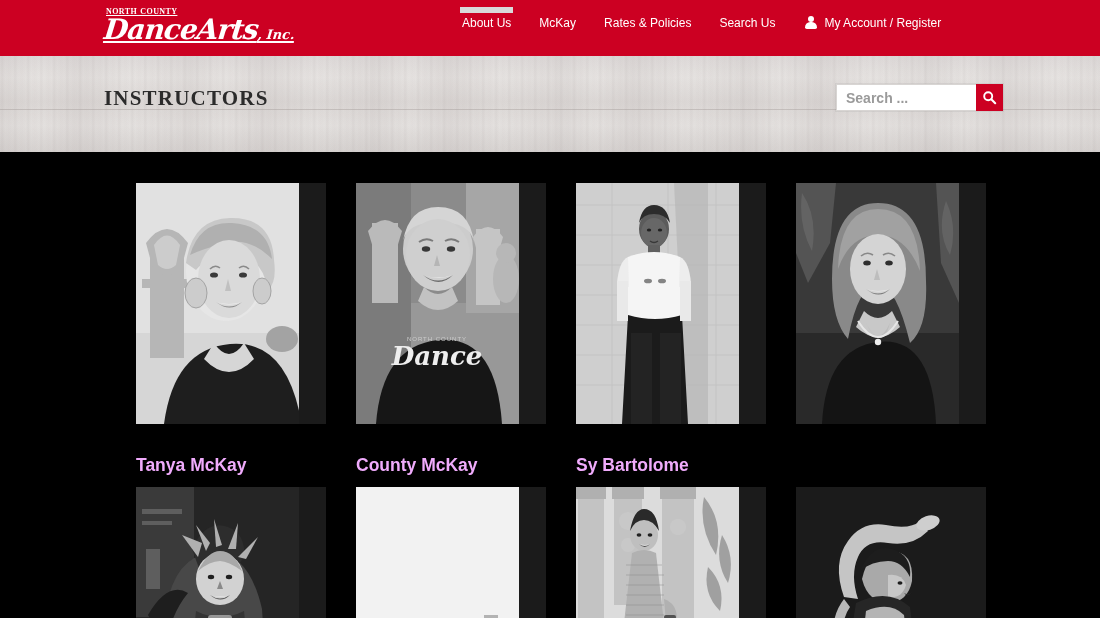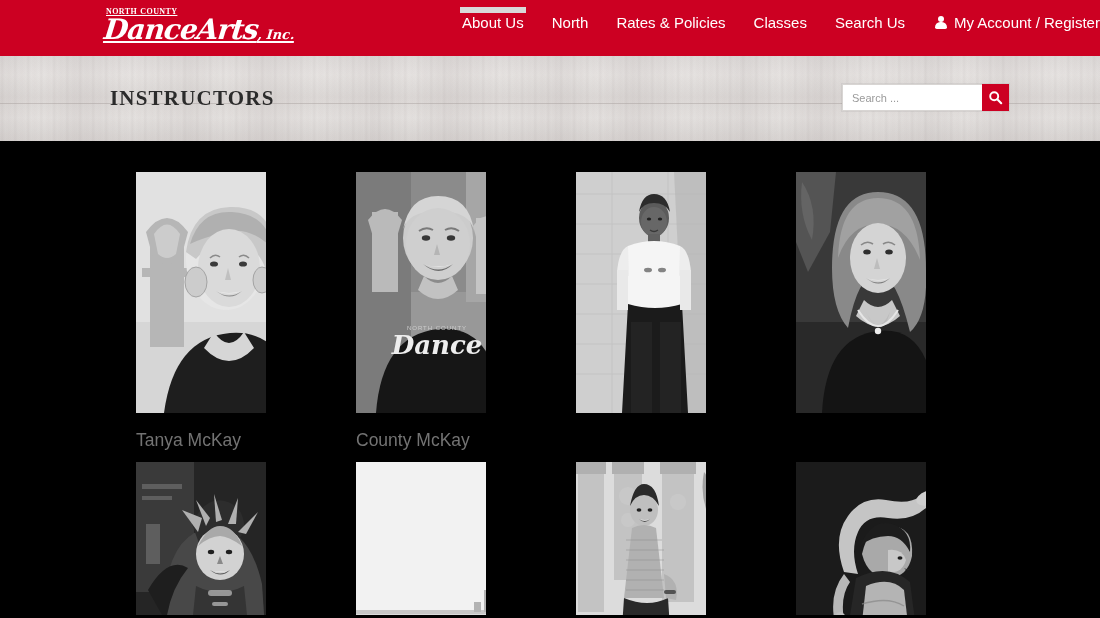--- a/index.html
+++ b/index.html
@@ -65,21 +65,21 @@
     position: absolute;
     left: 448px;
     top: 0;
     height: 56px;
     display: flex;
     align-items: center;
   }
   .nav-item {
     position: relative;
     color: #ffffff;
-    font-size: 15px;
+    font-size: 12px;
     line-height: 16px;
     padding: 8px 14px 19px 14px;
     white-space: nowrap;
     cursor: pointer;
     text-decoration: none;
     display: block;
   }
   .nav-item.active::before {
     content: "";
     position: absolute;
@@ -116,37 +116,36 @@
     bottom: 1px; left: 0;
     width: 12px; height: 7px;
     border-radius: 6px 6px 2px 2px;
     background: #fff;
   }
 
   
   .banner {
     position: relative;
     width: 1100px;
-    height: 85px;
+    height: 96px;
     overflow: hidden;
     background:
       repeating-linear-gradient(90deg,
         rgba(255,255,255,0.0) 0px,
         rgba(160,150,150,0.10) 2px,
         rgba(255,255,255,0.0) 5px,
         rgba(190,180,180,0.07) 9px,
         rgba(255,255,255,0.0) 13px),
       repeating-linear-gradient(90deg,
         rgba(150,140,140,0.10) 0px,
         rgba(255,255,255,0.00) 40px,
         rgba(170,160,160,0.13) 78px,
         rgba(255,255,255,0.00) 130px,
         rgba(160,150,150,0.08) 185px),
       linear-gradient(180deg, #dedad9 0%, #e6e3e1 22%, #dcd8d6 48%, #e4e1df 72%, #d7d3d1 100%);
-    padding-left: 6px;
   }
   .banner::after {
     content: "";
     position: absolute;
     left: 0; right: 0; top: 55%;
     height: 1px;
     background: rgba(150,140,138,0.35);
   }
   .banner-inner {
     position: relative;
@@ -176,24 +175,25 @@
     z-index: 3;
     box-shadow: 0 0 0 1px rgba(0,0,0,0.05);
   }
   .search-input {
     width: 140px;
     height: 27px;
     border: 1px solid #d8d5d3;
     border-right: none;
     background: #ffffff;
     padding: 0 9px;
-    font-size: 11px;
+    font-size: 14px;
     color: #555;
     font-family: "Liberation Sans", sans-serif;
     outline: none;
+    font-weight: bold;
   }
   .search-input::placeholder { color: #9a9a9a; }
   .search-btn {
     width: 27px;
     height: 27px;
     background: #cc0022;
     border: none;
     cursor: pointer;
     display: flex;
     align-items: center;
@@ -219,35 +219,35 @@
   .row {
     display: flex;
     gap: 57px;
     margin-bottom: 0;
   }
   .card {
     width: 163px;
     flex: 0 0 163px;
   }
   .card-photo {
-    width: 130px;
+    width: 190px;
     height: 241px;
     overflow: hidden;
     background: #1b1b1b;
     display: block;
     cursor: pointer;
     filter: grayscale(100%);
   }
   .card-photo svg { display: block; width: 163px; height: 241px; }
   .card-name {
     display: block;
-    margin-top: 16px;
+    margin-top: 30px;
     font-size: 17.5px;
-    font-weight: normal;
-    color: #737373;
+    font-weight: bold;
+    color: #f0abfc;
     line-height: 22px;
     text-decoration: none;
     cursor: pointer;
     white-space: nowrap;
   }
   .row-2 { margin-top: 11px; }
   .row-2 .card-photo { height: 153px; }
   .row-2 .card-photo svg { height: 241px; }
 </style>
 </head>
@@ -255,23 +255,22 @@
 
 <div class="header">
 
   <a class="logo" href="#">
     <div class="logo-top">North County</div>
     <div class="logo-main"><span>DanceArts</span><span class="inc">, Inc.</span></div>
   </a>
 
   <nav class="nav">
     <a class="nav-item active" href="#">About Us</a>
-    <a class="nav-item" href="#">North</a>
+    <a class="nav-item" href="#">McKay</a>
     <a class="nav-item" href="#">Rates &amp; Policies</a>
-    <a class="nav-item" href="#">Classes</a>
     <a class="nav-item" href="#">Search Us</a>
     <a class="nav-item nav-account" href="#">
       <span class="user-icon"></span>
       <span>My Account / Register</span>
     </a>
   </nav>
 </div>
 
 <div class="banner">
   <div class="banner-inner">
@@ -403,20 +402,21 @@
             <path d="M104 74 q9 4 11 26 l-12 4 z" fill="#eeedeb"></path>
             <ellipse cx="72" cy="98" rx="4" ry="2.3" fill="#87847f"></ellipse>
             <ellipse cx="86" cy="98" rx="4" ry="2.3" fill="#87847f"></ellipse>
             <path d="M52 132 q27 8 54 0 l6 109 l-66 0 z" fill="#1c1b1a"></path>
             <rect x="55" y="150" width="21" height="91" fill="#242322"></rect>
             <rect x="84" y="150" width="21" height="91" fill="#242322"></rect>
             <rect x="41" y="98" width="11" height="40" fill="#ece9e6"></rect>
             <rect x="104" y="98" width="11" height="40" fill="#ece9e6"></rect>
           </svg>
         </a>
+        <a class="card-name" href="#">Sy Bartolome</a>
       </div>
 
       <div class="card">
         <a class="card-photo" href="#">
           <svg viewBox="0 0 163 241" preserveAspectRatio="xMidYMid slice">
             <rect width="163" height="241" fill="#3a3936"></rect>
             <g fill="#575450">
                 <path d="M0 0 l40 0 l-6 60 l-22 40 l-12 -30 z"></path>
                 <path d="M140 0 l23 0 l0 120 l-18 -40 z"></path>
               </g>

